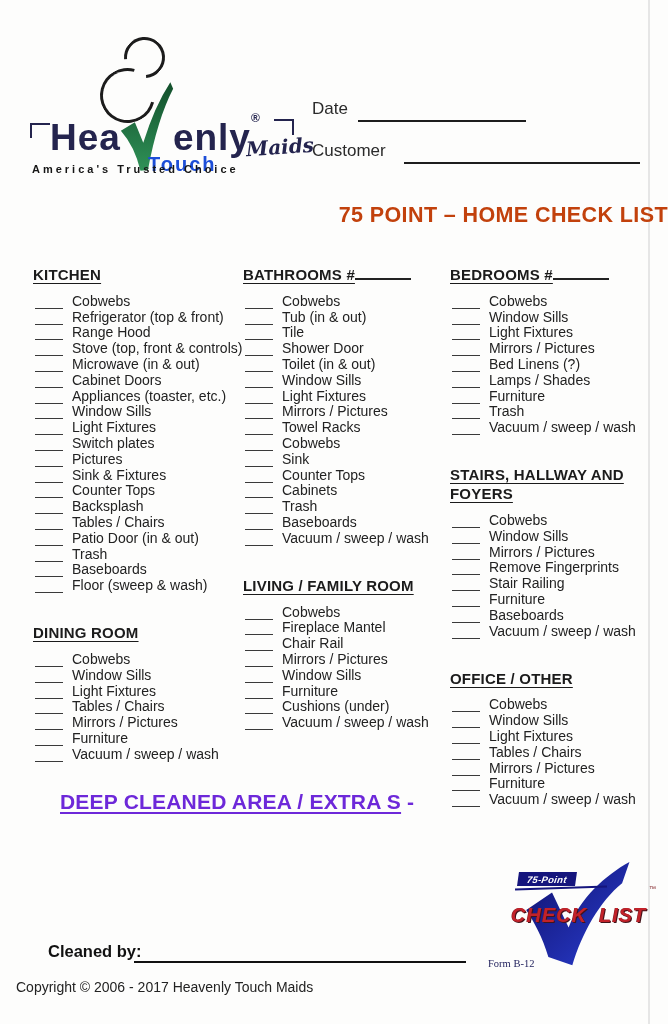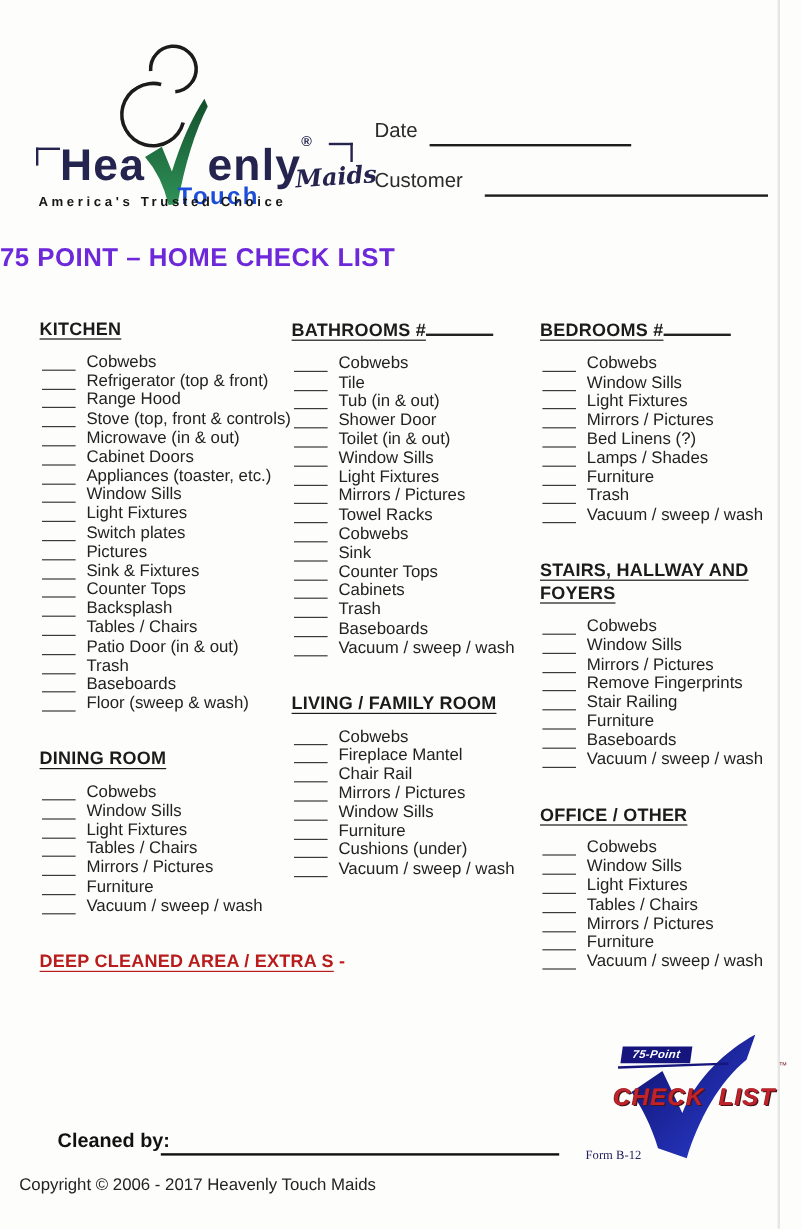--- a/index.html
+++ b/index.html
@@ -33,34 +33,34 @@
 
   
   .field-label{font-size:17px;color:#2b2b2b;}
   .f-date{left:312px;top:99px;}
   .f-cust{left:312px;top:141px;}
   .field-line{position:absolute;border-bottom:2px solid #1d1d1d;height:1px;}
   .l-date{left:358px;top:119px;width:168px;}
   .l-cust{left:404px;top:161px;width:236px;}
 
   
-  .title{left:0;top:203px;width:668px;text-align:left;font-size:21.5px;
-         font-weight:700;letter-spacing:.4px;color:#6d28d9;}
+  .title{left:0;top:203px;width:668px;text-align:right;font-size:21.5px;
+         font-weight:700;letter-spacing:.4px;color:#c2410c;}
 
   
   .col{position:absolute;top:265px;}
   #col-0{left:33px;width:200px;}
   #col-1{left:243px;width:202px;}
   #col-2{left:450px;width:208px;}
   .section{margin-bottom:30px;}
   .sec-head{font-size:15px;font-weight:700;color:#1b1b1b;letter-spacing:.2px;line-height:19px;}
   .sec-head-text{text-decoration:underline;text-underline-offset:3px;}
   .count-line{display:inline-block;width:56px;height:13px;border-bottom:2px solid #222;}
   .sec-suffix{text-decoration:none;font-weight:700;}
-  .standalone .sec-head{white-space:nowrap;color:#b91c1c;font-size:15px;}
+  .standalone .sec-head{white-space:nowrap;color:#6d28d9;font-size:21px;margin-left:27px;}
   .items{margin-top:9px;padding-left:2px;}
   .check-row{display:flex;align-items:flex-end;height:15.8px;white-space:nowrap;}
   .blank{display:inline-block;width:28px;border-bottom:1.8px solid #3a3a3a;
          height:11px;margin-right:9px;flex:0 0 28px;}
   .item-label{font-size:14px;line-height:15px;color:#222;}
 
   
   .badge{left:485px;top:858px;width:180px;height:120px;}
   .ribbon{position:absolute;left:33px;top:14px;width:58px;height:14px;background:#15157d;
           transform:skewX(-8deg);display:flex;align-items:center;justify-content:center;z-index:3;}
@@ -262,26 +262,26 @@
   <div class="section">
     <div class="sec-head"><span class="sec-head-text">BATHROOMS #</span><span class="count-line"></span></div>
     <div class="items">
   <div class="check-row">
     <span class="blank"></span>
     <span class="item-label">Cobwebs</span>
   </div>
 
   <div class="check-row">
     <span class="blank"></span>
+    <span class="item-label">Tub (in &amp; out)</span>
+  </div>
+
+  <div class="check-row">
+    <span class="blank"></span>
     <span class="item-label">Tile</span>
-  </div>
-
-  <div class="check-row">
-    <span class="blank"></span>
-    <span class="item-label">Tub (in &amp; out)</span>
   </div>
 
   <div class="check-row">
     <span class="blank"></span>
     <span class="item-label">Shower Door</span>
   </div>
 
   <div class="check-row">
     <span class="blank"></span>
     <span class="item-label">Toilet (in &amp; out)</span>

